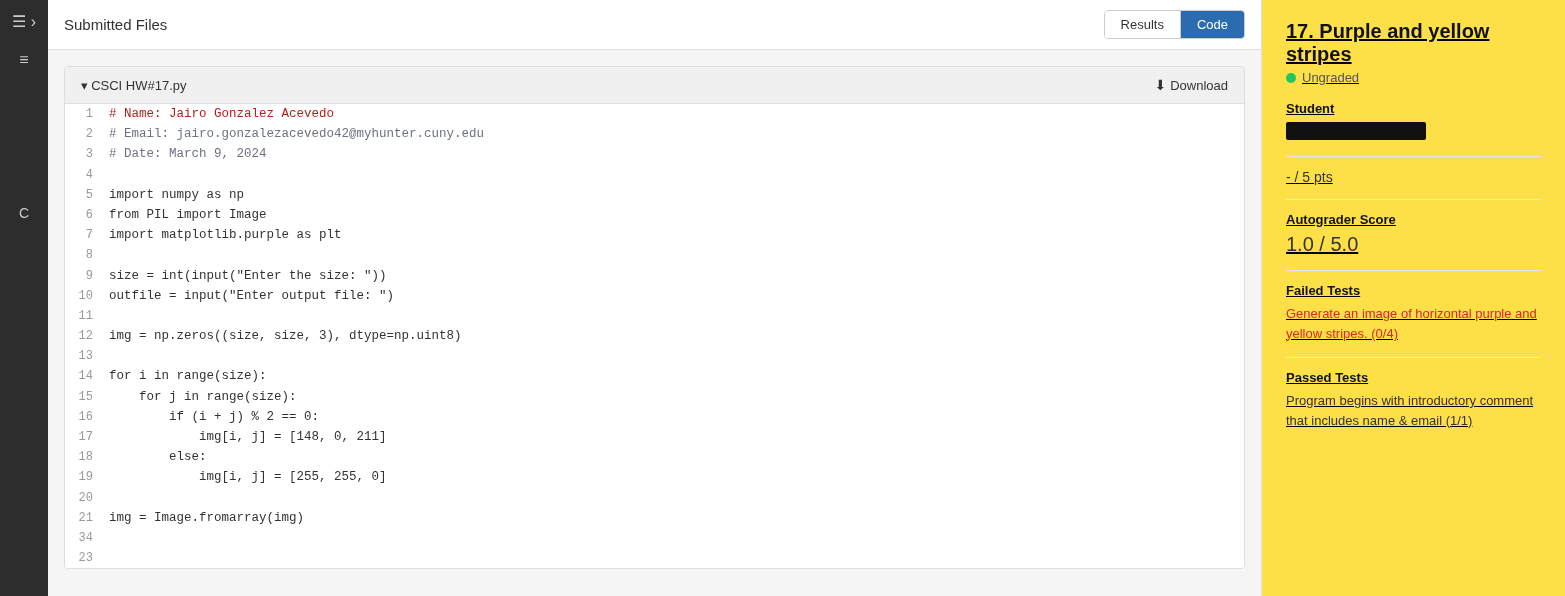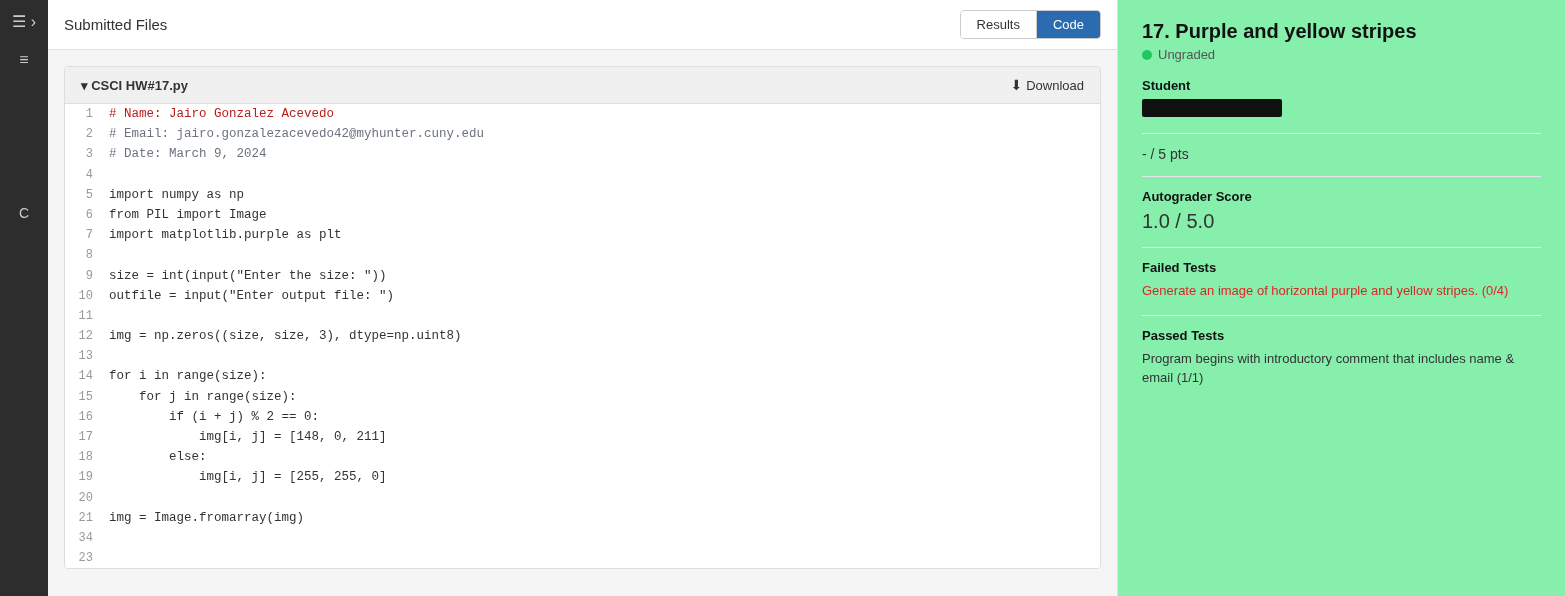--- a/index.html
+++ b/index.html
@@ -105,21 +105,21 @@
     .file-header {
       display: flex;
       align-items: center;
       justify-content: space-between;
       padding: 10px 16px;
       background: #f0f0f0;
       border-bottom: 1px solid #ddd;
     }
     .file-name {
       font-size: 13px;
-      font-weight: 700;
+      font-weight: 400;
       color: #333;
     }
     .download-btn {
       font-size: 13px;
       color: #333;
       cursor: pointer;
       display: flex;
       align-items: center;
       gap: 4px;
       background: none;
@@ -154,26 +154,27 @@
     }
     .line-code {
       flex: 1;
       padding: 0 8px;
       color: #333;
       white-space: pre;
     }
 
     
     .right-panel {
-      width: 448px;
+      width: 304px;
       flex-shrink: 0;
-      background: #86efac;
+      background: #fde047;
       border-left: 1px solid #e0e0e0;
       padding: 20px 24px;
       overflow-y: auto;
+      text-decoration: underline;
     }
 
     .assignment-title {
       font-size: 20px;
       font-weight: 700;
       color: #111;
       margin-bottom: 4px;
     }
     .ungraded-badge {
       display: flex;

